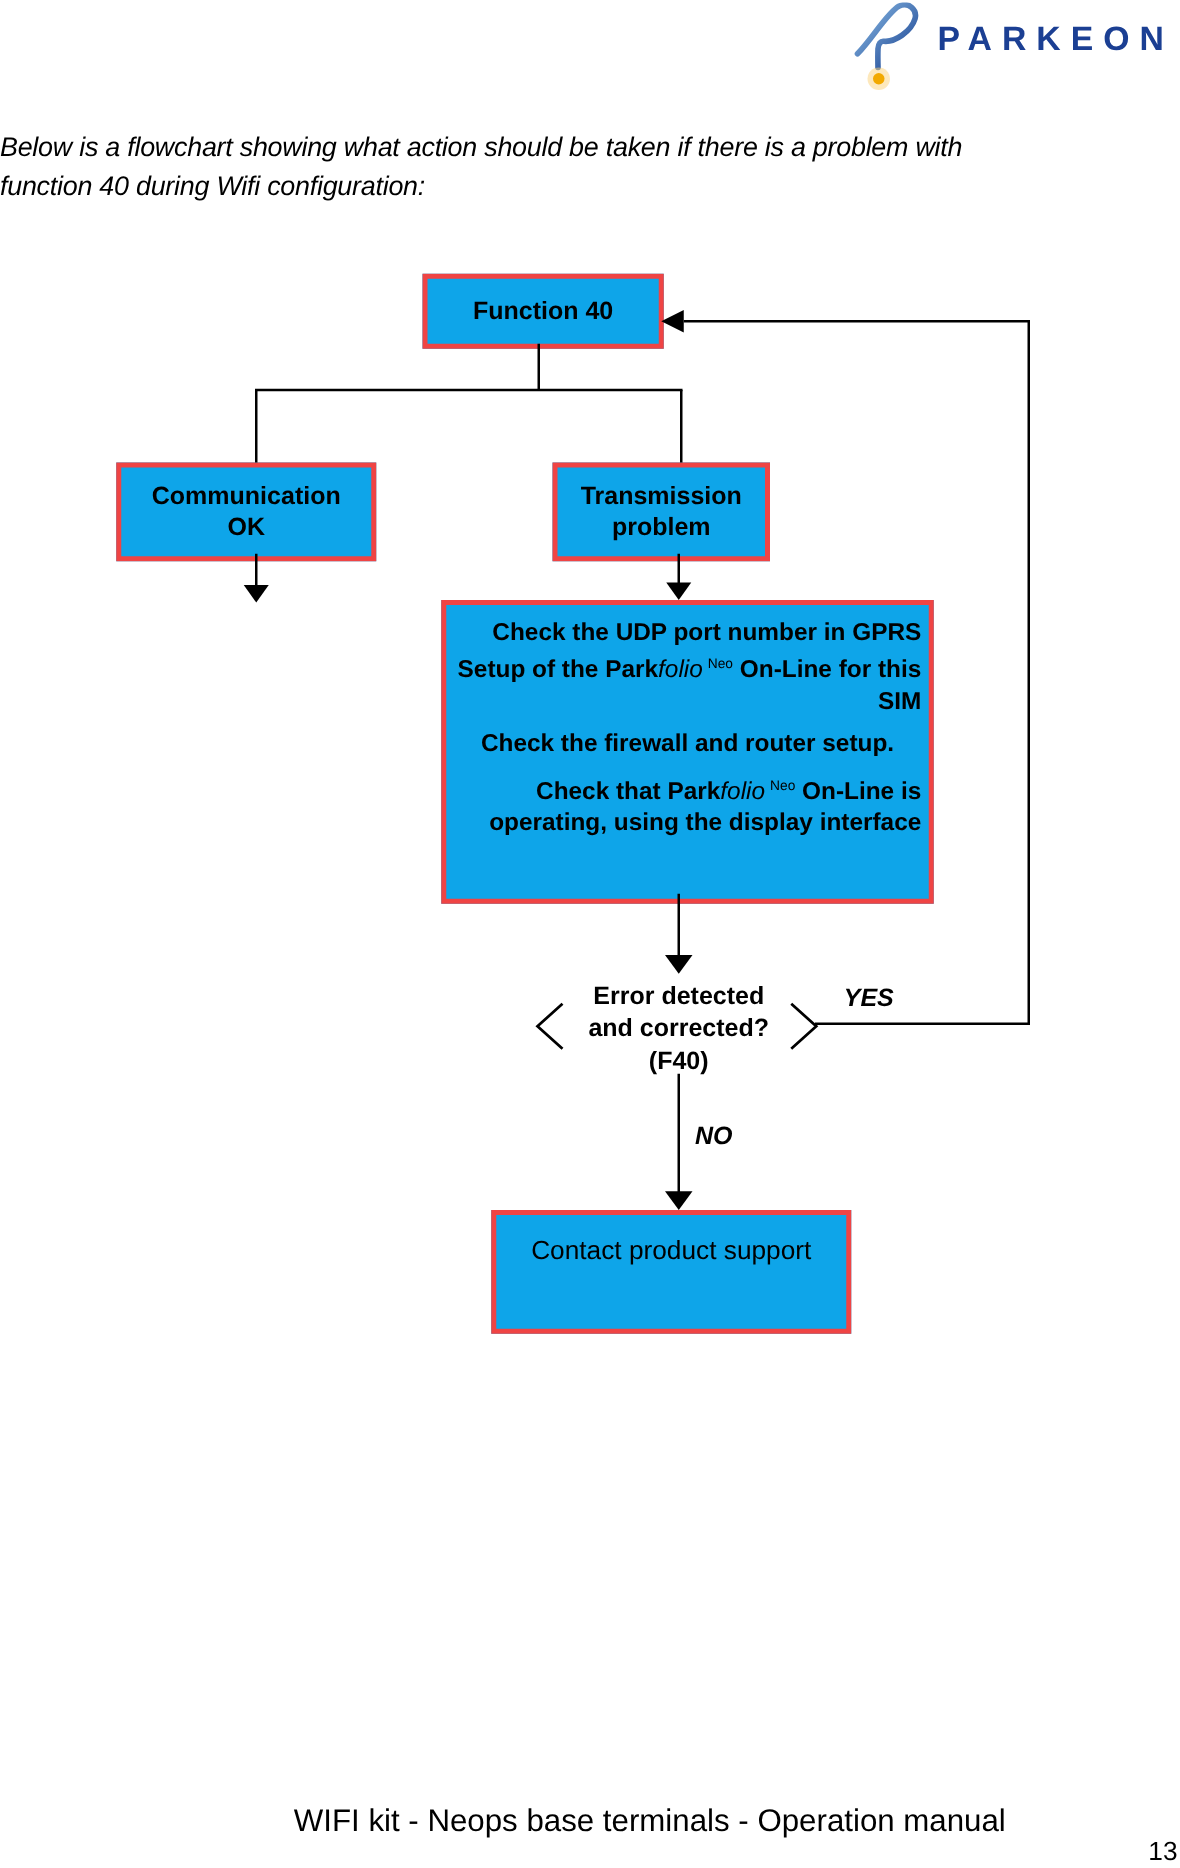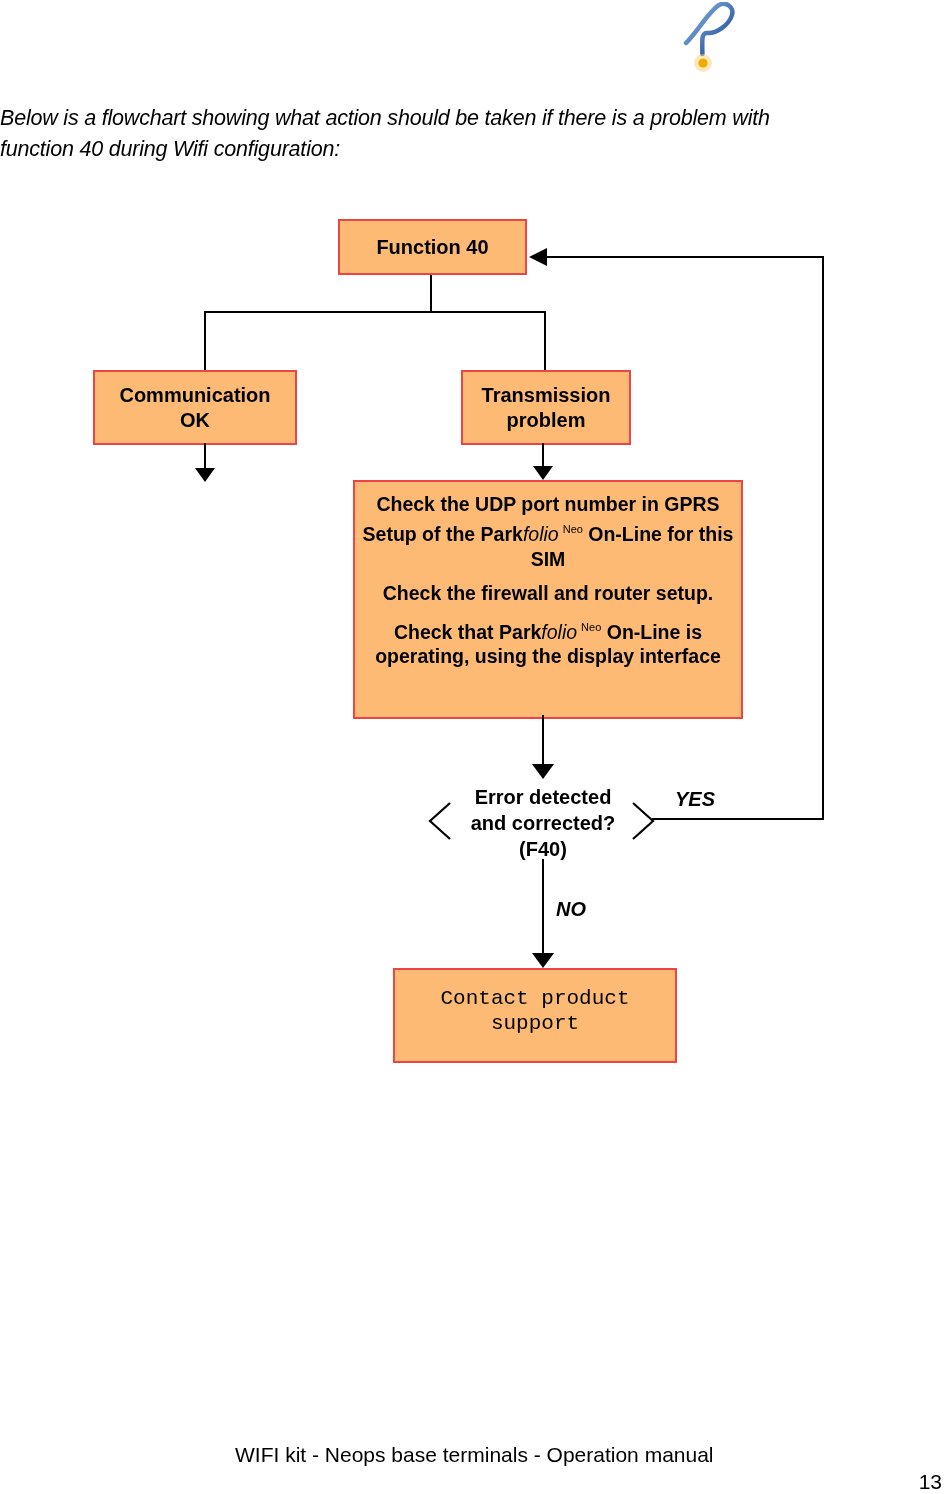--- a/index.html
+++ b/index.html
@@ -13,41 +13,41 @@
     position:absolute;left:750px;top:16px;font-size:27px;font-weight:bold;
     letter-spacing:8px;color:#1b3f93;
   }
   
   .intro{
     position:absolute;left:0;top:103px;width:820px;
     font-size:21.5px;line-height:31px;letter-spacing:-0.2px;font-style:italic;
   }
   
   .fbox{
-    position:absolute;background:#fdba74;border:2px solid #ef4444;
+    position:absolute;background:#0ea5e9;border:4px solid #ef4444;
     display:flex;flex-direction:column;align-items:center;justify-content:center;
-    text-align:center;font-weight:bold;font-size:20px;line-height:25px;
+    text-align:right;font-weight:bold;font-size:20px;line-height:25px;
   }
   .box-f40{left:338px;top:219px;width:185px;height:52px;}
   .box-comm{left:93px;top:370px;width:200px;height:71px;}
-  .box-trans{left:461px;top:370px;width:166px;height:71px;}
+  .box-trans{left:442px;top:370px;width:166px;height:71px;}
   .box-wifi{left:110px;top:482px;width:167px;height:87px;border-width:3px;padding:0;}
   .wifi-inner{
     position:absolute;inset:2px;border:2px solid #000;
     display:flex;flex-direction:column;align-items:center;justify-content:center;
     line-height:25px;
   }
   .box-check{
     left:353px;top:480px;width:374px;height:225px;
     justify-content:flex-start;padding:10px 6px 0;font-size:19.5px;line-height:25px;
   }
   .box-check p{margin:0 0 9px;}
   .box-contact{
     left:393px;top:968px;width:280px;height:75px;
-    font-weight:normal;font-size:21px;justify-content:flex-start;padding-top:16px;font-family:Liberation Mono, monospace;
+    font-weight:normal;font-size:21px;justify-content:flex-start;padding-top:16px;
   }
   .it{font-style:italic;font-weight:400;}
   .sup{vertical-align:super;font-size:11px;font-weight:400;margin-left:4px;}
   
   .ln{position:absolute;background:#000;}
   .arr-down{position:absolute;width:0;height:0;
     border-left:10px solid transparent;border-right:10px solid transparent;
     border-top:14px solid #000;}
   .arr-left{position:absolute;width:0;height:0;
     border-top:9px solid transparent;border-bottom:9px solid transparent;
@@ -55,39 +55,40 @@
   
   .decision{
     position:absolute;left:438px;top:784px;width:210px;text-align:center;
     font-weight:bold;font-size:20px;line-height:26px;
   }
   .chev{position:absolute;width:26px;height:40px;}
   .lbl{position:absolute;font-weight:bold;font-size:20px;font-style:italic;}
   .lbl-yes{left:675px;top:788px;}
   .lbl-no{left:556px;top:898px;}
   
-  .footer{position:absolute;left:235px;top:1443px;font-size:21px;}
+  .footer{position:absolute;left:235px;top:1443px;font-size:25px;}
   .pagenum{position:absolute;right:2px;top:1470px;font-size:21px;}
 </style>
 </head>
 <body>
 
 <div class="page">
 
   <svg class="logo-mark" viewBox="0 0 58 78">
     <defs>
       <linearGradient id="swg" x1="0" y1="0" x2="1" y2="1">
         <stop offset="0" stop-color="#8fc0e8"></stop>
         <stop offset="1" stop-color="#123a8c"></stop>
       </linearGradient>
     </defs>
     <path d="M3,41 C14,30 27,8 36,3 C44,-1 51,6 49,13 C46,23 33,32 24,31 C21.5,30.7 19.6,33 19.4,37 C19.2,42 19.3,48 19.4,52" fill="none" stroke="url(#swg)" stroke-width="4.5" stroke-linecap="round"></path>
     <circle cx="20" cy="61" r="9" fill="#fbd27a" opacity="0.5"></circle>
     <circle cx="20" cy="61" r="4.6" fill="#f2a900"></circle>
   </svg>
+  <div class="brand">PARKEON</div>
 
   <div class="intro">Below is a flowchart showing what action should be taken if there is a problem with function 40 during Wifi configuration:</div>
 
   <div class="fbox box-f40">
     <span>Function 40</span>
   </div>
 
   <div class="fbox box-comm">
     <span>Communication</span>
     <span>OK</span>

